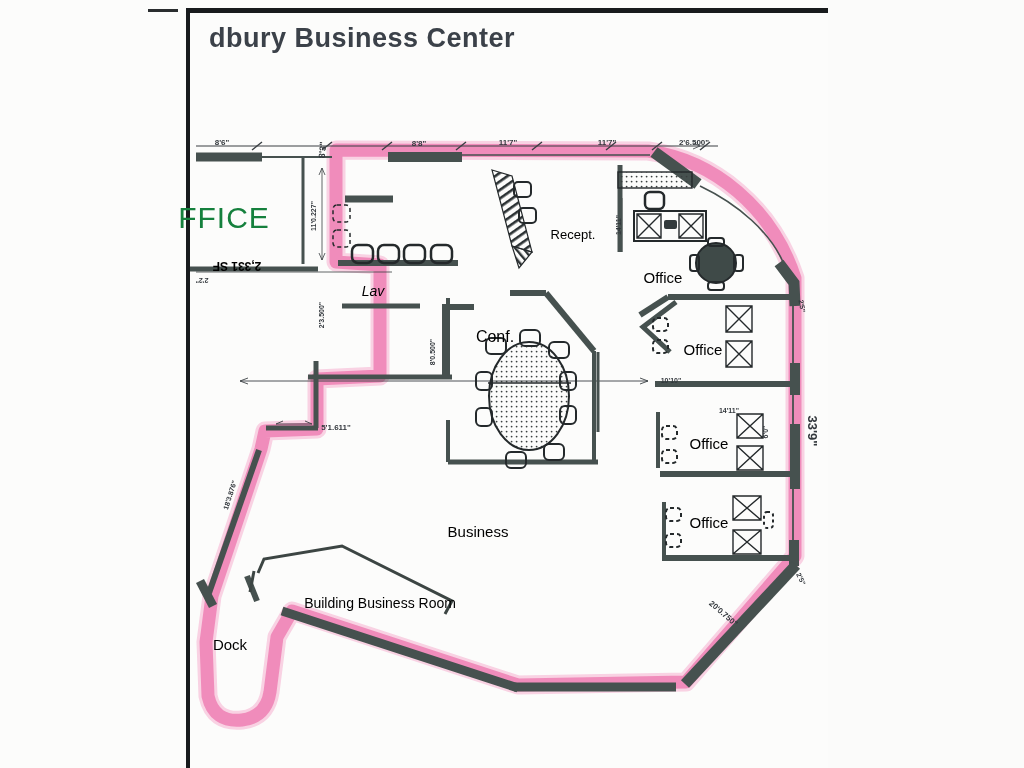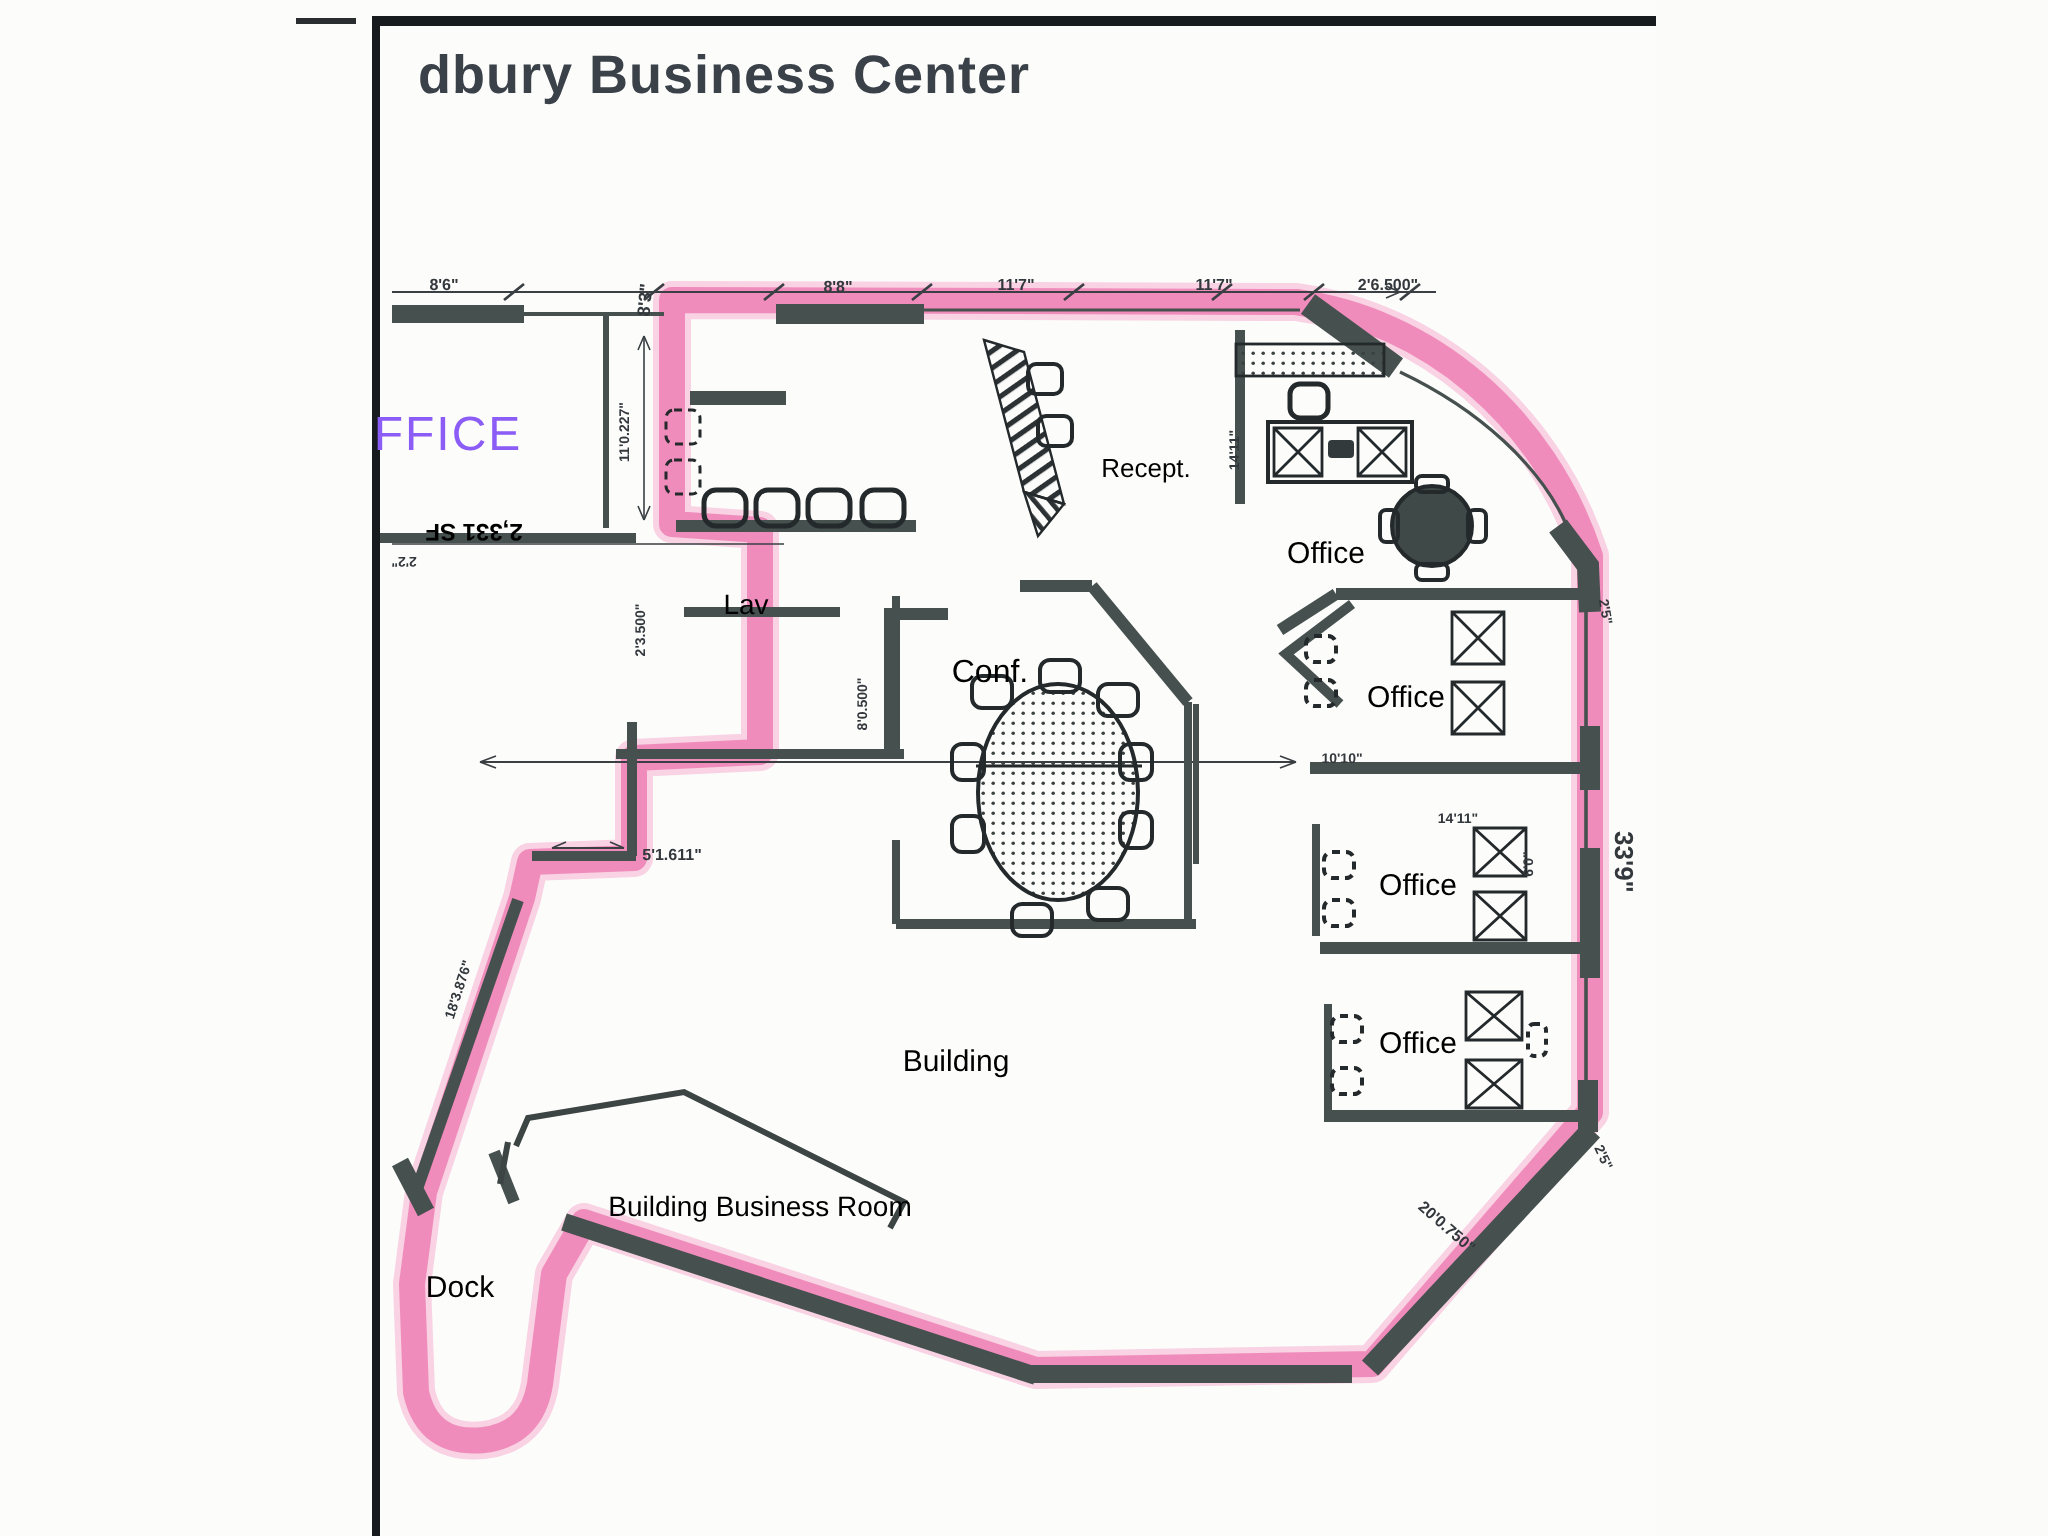--- a/index.html
+++ b/index.html
@@ -4,31 +4,31 @@
 <style>
   html,body{margin:0;padding:0;background:#fbfbfa;}
   #canvas{position:relative;width:828px;height:768px;overflow:hidden;
           font-family:"Liberation Sans",sans-serif;background:#fcfcfb;}
   #plan-svg{position:absolute;left:0;top:0;}
   .lbl{position:absolute;color:#000000;white-space:nowrap;
        transform:translate(-50%,-50%);line-height:1;}
   .dim{color:#33383d;font-weight:700;}
   
   #l-title{left:362px;top:38px;font-size:27px;font-weight:700;color:#3b4149;letter-spacing:.5px;}
-  #l-officemain{left:224px;top:218px;font-size:24px;color:#8b5cf6;letter-spacing:1px;}
+  #l-officemain{left:224px;top:218px;font-size:30px;color:#15803d;letter-spacing:1px;}
   #l-areasf{left:237px;top:266px;font-size:12px;font-weight:700;transform:translate(-50%,-50%) rotate(180deg);}
   #l-d22{left:202px;top:280px;font-size:7px;transform:translate(-50%,-50%) rotate(180deg);}
   #l-dt1{left:222px;top:143px;font-size:8px;}
   #l-dt2{left:419px;top:144px;font-size:8px;}
   #l-dt3{left:508px;top:143px;font-size:8px;}
   #l-dt4{left:607px;top:143px;font-size:8px;}
   #l-dt5{left:694px;top:143px;font-size:8px;}
   #l-d83{left:323px;top:150px;font-size:9px;transform:translate(-50%,-50%) rotate(-85deg);}
   #l-dleftv{left:313px;top:216px;font-size:7px;transform:translate(-50%,-50%) rotate(-90deg);}
-  #l-lav{left:373px;top:302px;font-size:14px;}
+  #l-lav{left:373px;top:291px;font-size:14px;font-style:italic;}
   #l-dlavleft{left:321px;top:315px;font-size:7px;transform:translate(-50%,-50%) rotate(-90deg);}
   #l-dlavright{left:432px;top:352px;font-size:7px;transform:translate(-50%,-50%) rotate(-90deg);}
   #l-dstep{left:336px;top:428px;font-size:8px;}
   #l-ddiagleft{left:230px;top:495px;font-size:7px;transform:translate(-50%,-50%) rotate(-72deg);}
   #l-recept{left:573px;top:234px;font-size:13px;}
   #l-office1{left:663px;top:277px;font-size:15px;}
   #l-office2{left:703px;top:349px;font-size:15px;}
   #l-office3{left:709px;top:443px;font-size:15px;}
   #l-office4{left:709px;top:522px;font-size:15px;}
   #l-conf{left:495px;top:337px;font-size:16px;}
@@ -218,21 +218,21 @@
 
   <div class="lbl" id="l-officemain">FFICE</div>
   <div class="lbl" id="l-areasf">2,331 SF</div>
   <div class="lbl" id="l-lav">Lav</div>
   <div class="lbl" id="l-recept">Recept.</div>
   <div class="lbl" id="l-office1">Office</div>
   <div class="lbl" id="l-office2">Office</div>
   <div class="lbl" id="l-office3">Office</div>
   <div class="lbl" id="l-office4">Office</div>
   <div class="lbl" id="l-conf">Conf.</div>
-  <div class="lbl" id="l-warehouse">Building</div>
+  <div class="lbl" id="l-warehouse">Business</div>
   <div class="lbl" id="l-utility">Building Business Room</div>
   <div class="lbl" id="l-dock">Dock</div>
 
   <div class="lbl dim" id="l-dt1">8'6"</div>
   <div class="lbl dim" id="l-dt2">8'8"</div>
   <div class="lbl dim" id="l-dt3">11'7"</div>
   <div class="lbl dim" id="l-dt4">11'7"</div>
   <div class="lbl dim" id="l-dt5">2'6.500"</div>
   <div class="lbl dim" id="l-d83">8'3"</div>
   <div class="lbl dim" id="l-dleftv">11'0.227"</div>

